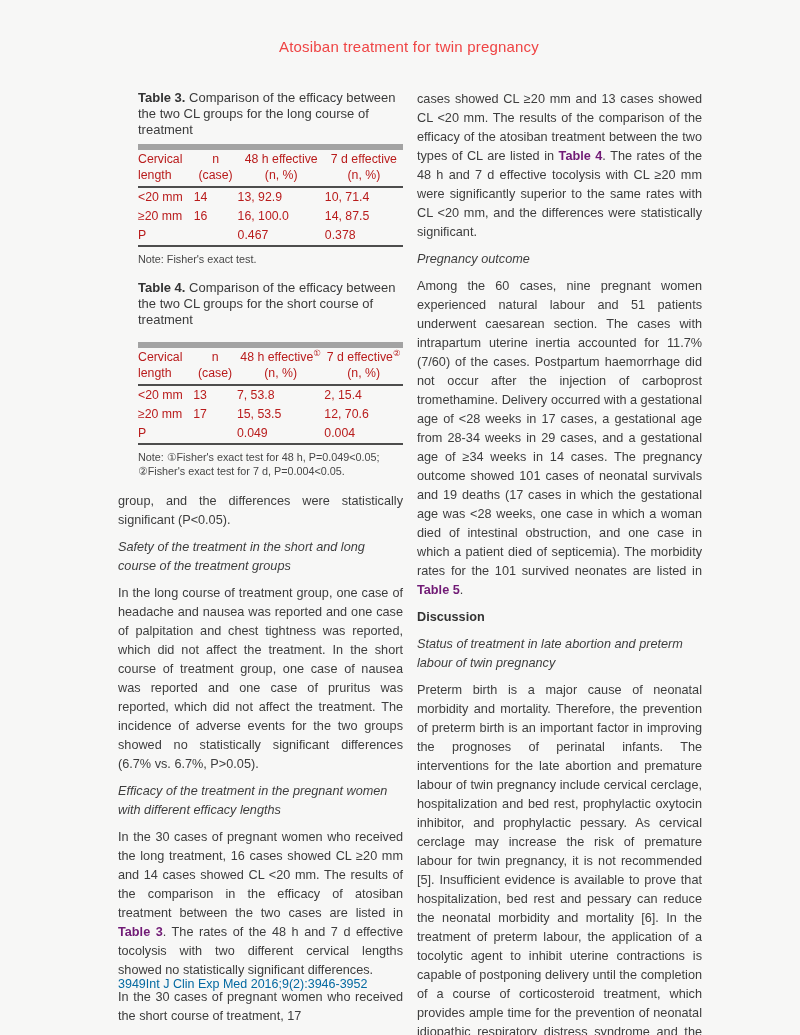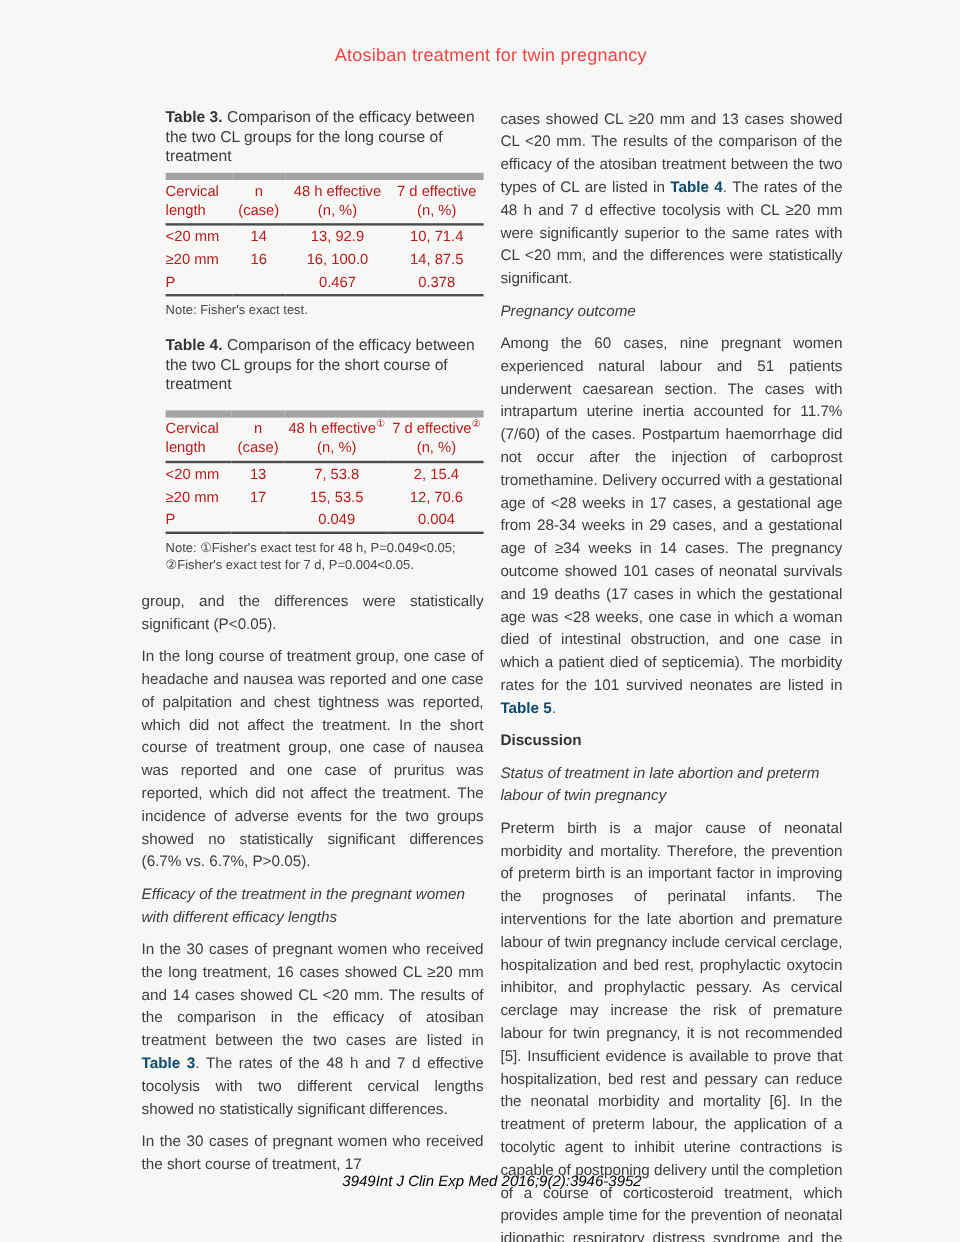--- a/index.html
+++ b/index.html
@@ -50,21 +50,21 @@
     font-weight: normal;
     border-bottom: 2px solid #4d4d4d;
     padding: 2px 0 3px;
     line-height: 15.5px;
     text-align: center;
     vertical-align: top;
   }
   table.data-table td {
     padding: 3px 0 3px;
     line-height: 13px;
-    text-align: center;
+    text-align: left;
     vertical-align: top;
   }
   table.data-table .c1 { text-align: left; width: 58px; }
   table.data-table .c2 { width: 46px; }
   table.data-table .c3 { width: 96px; }
   table.data-table .c4 { width: 85px; }
   table.data-table sup { font-size: 8.5px; vertical-align: super; line-height: 0; }
   .note {
     font-size: 10.8px;
     line-height: 14px;
@@ -88,30 +88,29 @@
     margin: 5px 0 8px;
     color: #3d3d3d;
   }
   .section-heading {
     font-size: 12.7px;
     line-height: 19px;
     font-weight: bold;
     margin: 5px 0 8px;
     color: #333;
   }
-  .body-text b { color: #0c4a6e; }
+  .body-text b { color: #701a75; }
 
   .footer {
     position: absolute;
     top: 977px; left: 118px; width: 584px;
     display: flex;
-    justify-content: center;
+    justify-content: flex-start;
     font-size: 12.5px;
-    color: #000000;
-    font-style: italic;
+    color: #0369a1;
   }
 </style>
 </head>
 <body>
 
 <div class="running-head">Atosiban treatment for twin pregnancy</div>
 
 <div class="content">
 
   <div class="col">
@@ -180,20 +179,21 @@
             <td class="c2"></td>
             <td class="c3">0.049</td>
             <td class="c4">0.004</td>
           </tr>
         </tbody>
       </table>
       <p class="note">Note: ①Fisher's exact test for 48 h, P=0.049&lt;0.05; ②Fisher's exact test for 7 d, P=0.004&lt;0.05.</p>
     </div>
 
     <p class="body-text">group, and the differences were statistically significant (P&lt;0.05).</p>
+    <p class="subheading">Safety of the treatment in the short and long course of the treatment groups</p>
     <p class="body-text">In the long course of treatment group, one case of headache and nausea was reported and one case of palpitation and chest tightness was reported, which did not affect the treatment. In the short course of treatment group, one case of nausea was reported and one case of pruritus was reported, which did not affect the treatment. The incidence of adverse events for the two groups showed no statistically significant differences (6.7% vs. 6.7%, P&gt;0.05).</p>
     <p class="subheading">Efficacy of the treatment in the pregnant women with different efficacy lengths</p>
     <p class="body-text"><span>In the 30 cases of pregnant women who received the long treatment, 16 cases showed CL ≥20 mm and 14 cases showed CL &lt;20 mm. The results of the comparison in the efficacy of atosiban treatment between the two cases are listed in </span><b>Table 3</b><span>. The rates of the 48 h and 7 d effective tocolysis with two different cervical lengths showed no statistically significant differences.</span></p>
     <p class="body-text">In the 30 cases of pregnant women who received the short course of treatment, 17</p>
   </div>
 
   <div class="col">
     <p class="body-text"><span>cases showed CL ≥20 mm and 13 cases showed CL &lt;20 mm. The results of the comparison of the efficacy of the atosiban treatment between the two types of CL are listed in </span><b>Table 4</b><span>. The rates of the 48 h and 7 d effective tocolysis with CL ≥20 mm were significantly superior to the same rates with CL &lt;20 mm, and the differences were statistically significant.</span></p>
     <p class="subheading">Pregnancy outcome</p>
     <p class="body-text"><span>Among the 60 cases, nine pregnant women experienced natural labour and 51 patients underwent caesarean section. The cases with intrapartum uterine inertia accounted for 11.7% (7/60) of the cases. Postpartum haemorrhage did not occur after the injection of carboprost tromethamine. Delivery occurred with a gestational age of &lt;28 weeks in 17 cases, a gestational age from 28-34 weeks in 29 cases, and a gestational age of ≥34 weeks in 14 cases. The pregnancy outcome showed 101 cases of neonatal survivals and 19 deaths (17 cases in which the gestational age was &lt;28 weeks, one case in which a woman died of intestinal obstruction, and one case in which a patient died of septicemia). The morbidity rates for the 101 survived neonates are listed in </span><b>Table 5</b><span>.</span></p>

